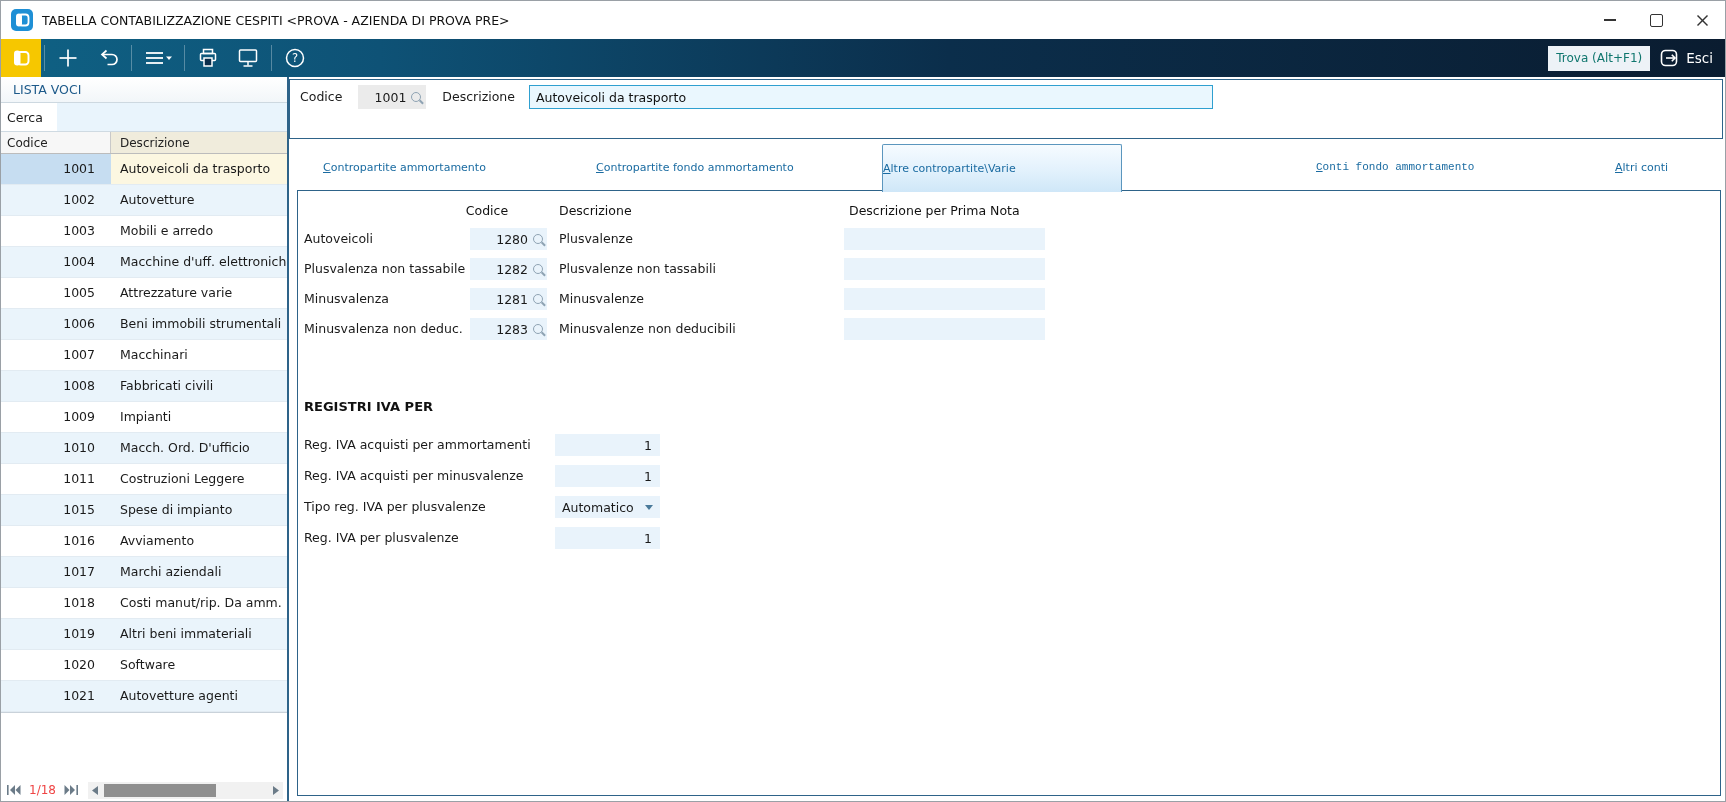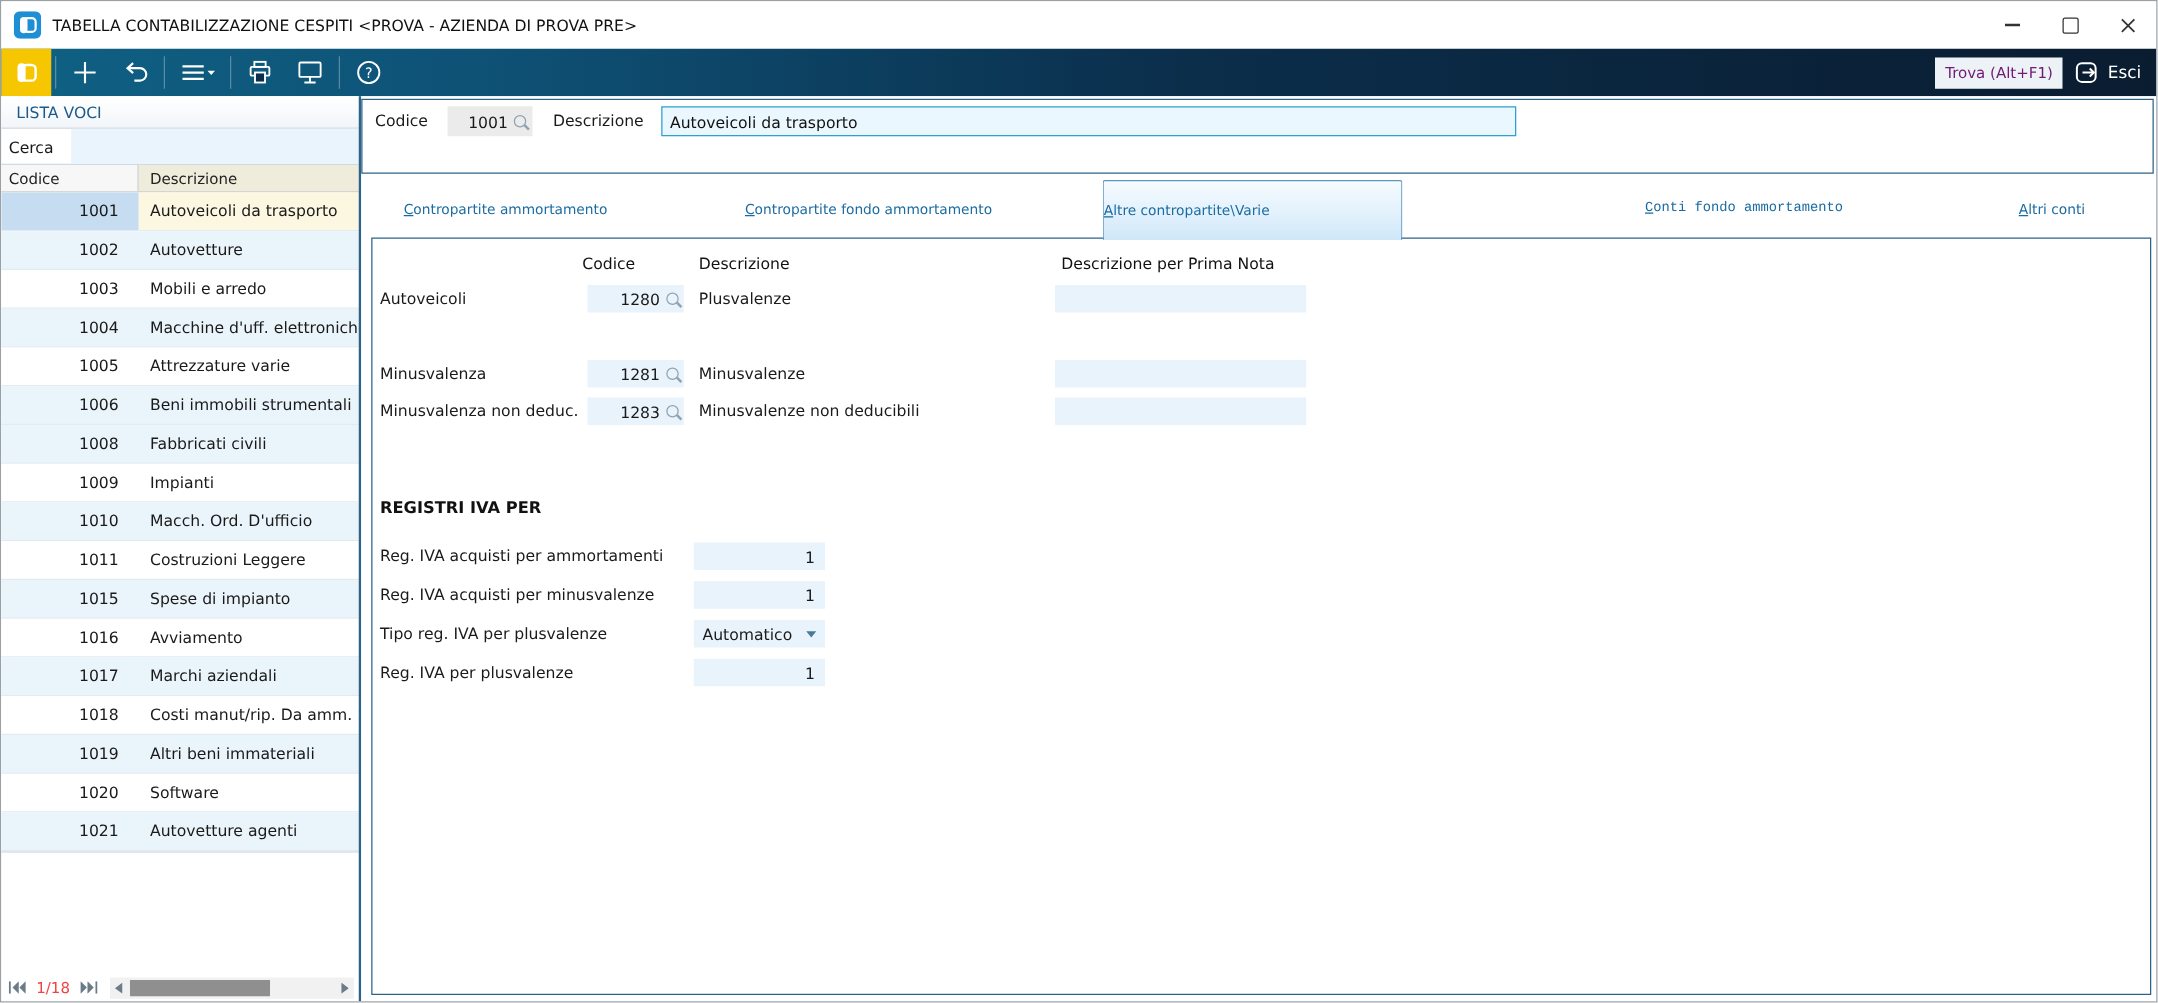--- a/index.html
+++ b/index.html
@@ -15,21 +15,21 @@
   .glyph-min{width:12px;height:2px;background:#333;}
   .glyph-max{width:11px;height:11px;border:1.4px solid #333;border-radius:2px;}
 
   
   .toolbar{height:38px;display:flex;align-items:center;
     background:linear-gradient(90deg,#0F6184 0%,#0E5276 22%,#0B2E4B 55%,#0A1C30 100%);}
   .tb-logo{width:40px;height:38px;background:#F6C700;display:flex;align-items:center;justify-content:center;flex:0 0 auto;}
   .tb-sep{width:1px;height:26px;background:rgba(255,255,255,.30);margin:0 3px;flex:0 0 auto;}
   .tb-btn{width:40px;height:38px;display:flex;align-items:center;justify-content:center;flex:0 0 auto;}
   .tb-right{margin-left:auto;display:flex;align-items:center;gap:9px;padding-right:12px;}
-  .trova{width:102px;height:25px;background:#EDF2F7;color:#701a75;font-size:12px;
+  .trova{width:102px;height:25px;background:#EDF2F7;color:#0f766e;font-size:12px;
     display:flex;align-items:center;justify-content:center;white-space:nowrap;}
   .esci{display:flex;align-items:center;gap:6px;color:#fff;font-size:13.5px;}
 
   
   .sidebar{position:absolute;top:76px;left:0;width:286px;bottom:0;background:#fff;}
   .sb-title{height:25px;line-height:25px;padding-left:12px;font-size:12.5px;color:#1D5A8A;
     background:linear-gradient(#ffffff,#f2f6f9);border-bottom:1px solid #cdd8e0;}
   .sb-search{height:28px;border-bottom:1px solid #cfdae2;display:flex;align-items:stretch;}
   .sb-search-label{width:50px;display:flex;align-items:center;padding-left:6px;font-size:12.5px;}
   .sb-search-input{flex:1;background:#E9F4FC;border:none;outline:none;font:inherit;font-size:12.5px;padding:0 4px;}
@@ -214,20 +214,24 @@
           <div class="sb-desc">Macchine d'uff. elettroniche</div>
         </div>
         <div class="sb-row">
           <div class="sb-code">1005</div>
           <div class="sb-desc">Attrezzature varie</div>
         </div>
         <div class="sb-row alt">
           <div class="sb-code">1006</div>
           <div class="sb-desc">Beni immobili strumentali</div>
         </div>
+        <div class="sb-row">
+          <div class="sb-code">1007</div>
+          <div class="sb-desc">Macchinari</div>
+        </div>
         <div class="sb-row alt">
           <div class="sb-code">1008</div>
           <div class="sb-desc">Fabbricati civili</div>
         </div>
         <div class="sb-row">
           <div class="sb-code">1009</div>
           <div class="sb-desc">Impianti</div>
         </div>
         <div class="sb-row alt">
           <div class="sb-code">1010</div>
@@ -337,20 +341,29 @@
 
       <div class="ct-row" style="top:37px;">
         <span class="ct-label">Autoveicoli</span>
         <div class="ct-code">
           <span>1280</span>
             <span class="mag"></span>
         </div>
         <span class="ct-desc">Plusvalenze</span>
         <input class="ct-pn" value="" style="">
       </div>
+      <div class="ct-row" style="top:67px;">
+        <span class="ct-label">Plusvalenza non tassabile</span>
+        <div class="ct-code">
+          <span>1282</span>
+            <span class="mag"></span>
+        </div>
+        <span class="ct-desc">Plusvalenze non tassabili</span>
+        <input class="ct-pn" value="" style="">
+      </div>
       <div class="ct-row" style="top:97px;">
         <span class="ct-label">Minusvalenza</span>
         <div class="ct-code">
           <span>1281</span>
             <span class="mag"></span>
         </div>
         <span class="ct-desc">Minusvalenze</span>
         <input class="ct-pn" value="" style="">
       </div>
       <div class="ct-row" style="top:127px;">

